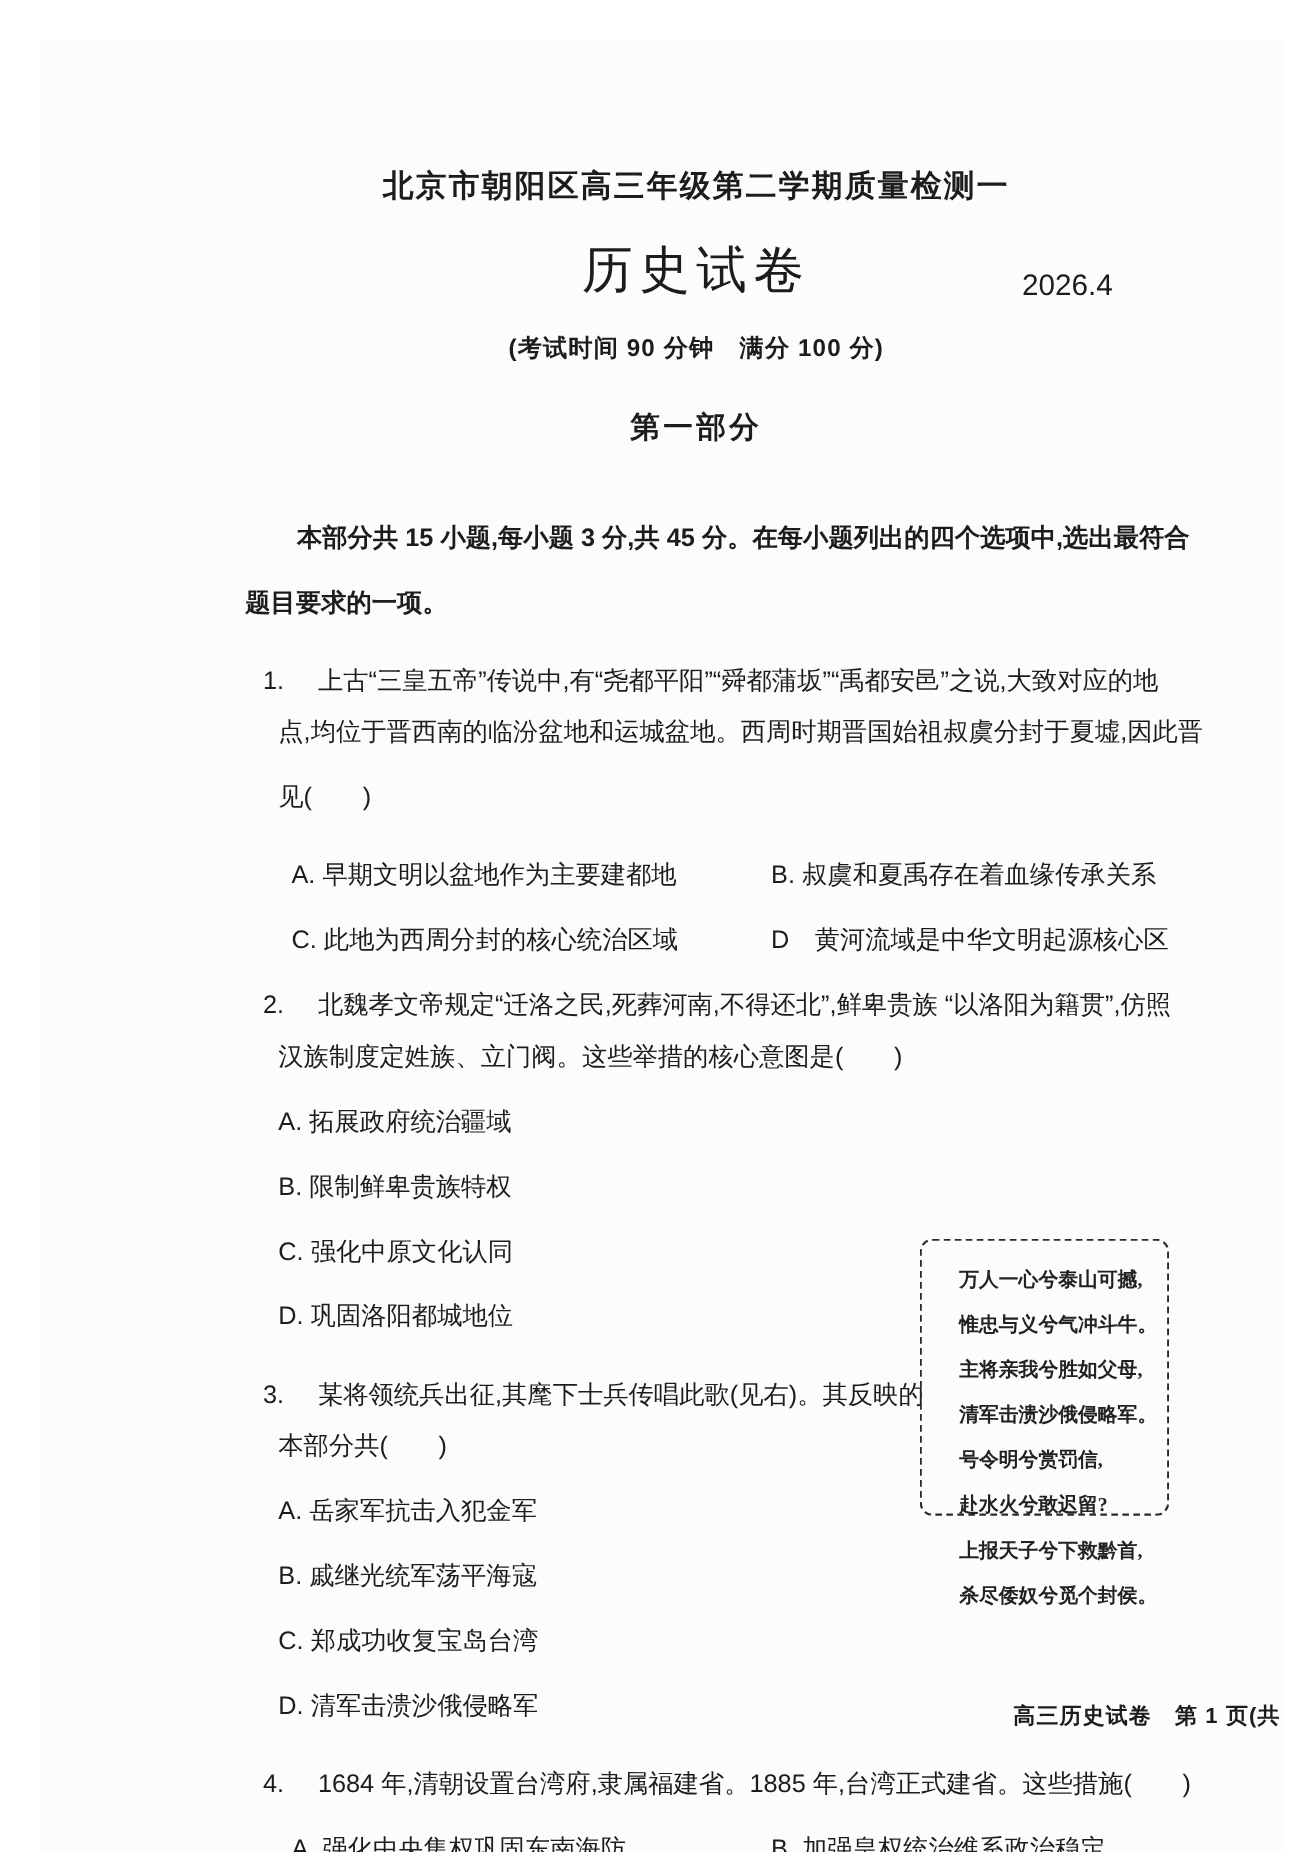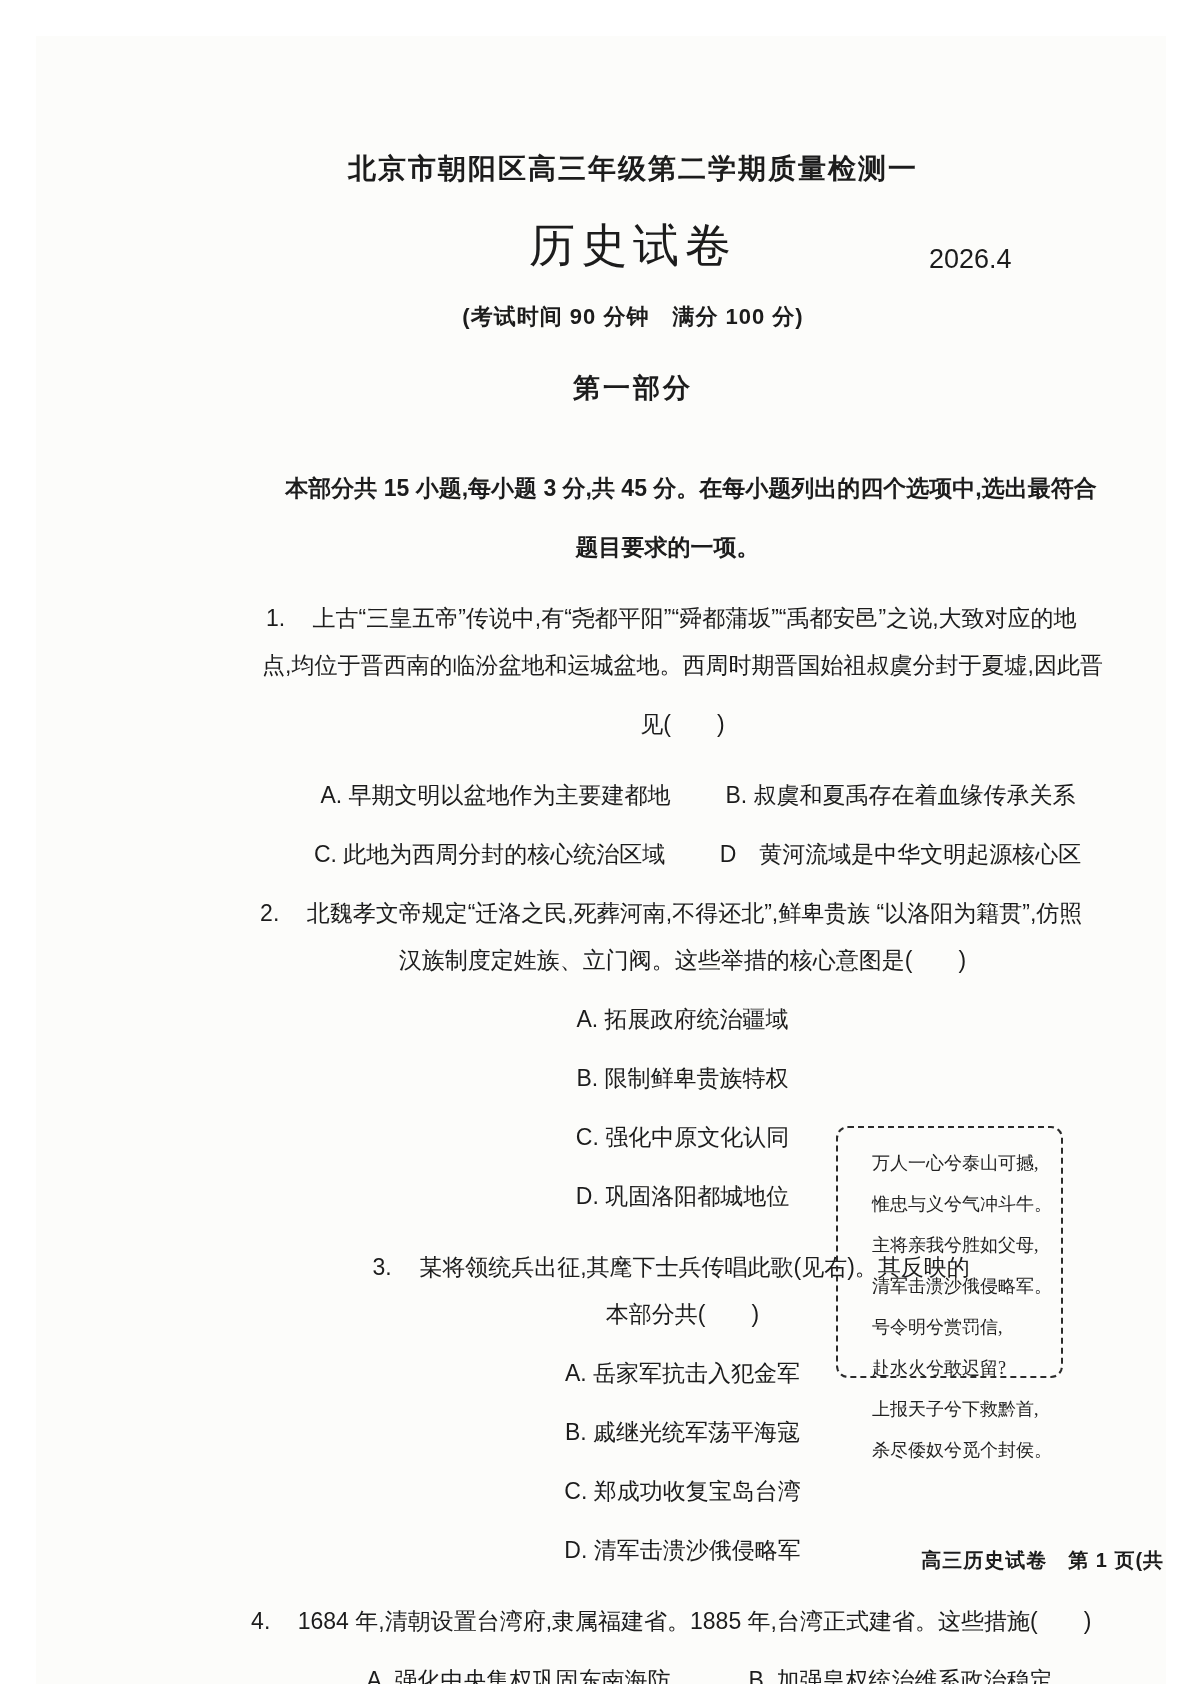--- a/index.html
+++ b/index.html
@@ -34,40 +34,40 @@
   }
   .section-title {
     top:322px; font-size:27px; line-height:36px; font-weight:700;
     letter-spacing:3px;
   }
   .content {
     position:absolute; left:146px; top:405px; width:930px;
     font-size:23px; font-weight:400;
   }
   .ln {
-    height:47px; line-height:47px; white-space:nowrap;text-align:center;
+    height:47px; line-height:47px; white-space:nowrap;
   }
   .bold { font-weight:700; }
   .ind1 { padding-left:64px; }   
   .ind0 { padding-left:17px; }   
   .ind  { padding-left:47px; }   
   .qn {
     display:inline-block; width:47px; padding-left:21px;
   }
   .col { display:inline-block; width:412px; }
   .gap-top { margin-top:7px; }
   .song-box {
     position:absolute; left:788px; top:1078px; width:227px; height:252px;
     border:2px dashed #2b2b2b; border-radius:12px;
     padding:9px 0 0 22px;
     font-family:"Liberation Serif", serif;
     font-size:18px; line-height:29px;
     color:#222;
   }
-  .song-line { white-space:nowrap; }
+  .song-line { white-space:nowrap;font-weight:bold; }
   .page-footer {
     position:absolute; left:0; top:1498px; width:1170px; text-align:right;
     font-size:20px; line-height:28px; font-weight:700; letter-spacing:1px;
   }
 </style>
 </head>
 <body>
 
 <div class="page">
 

